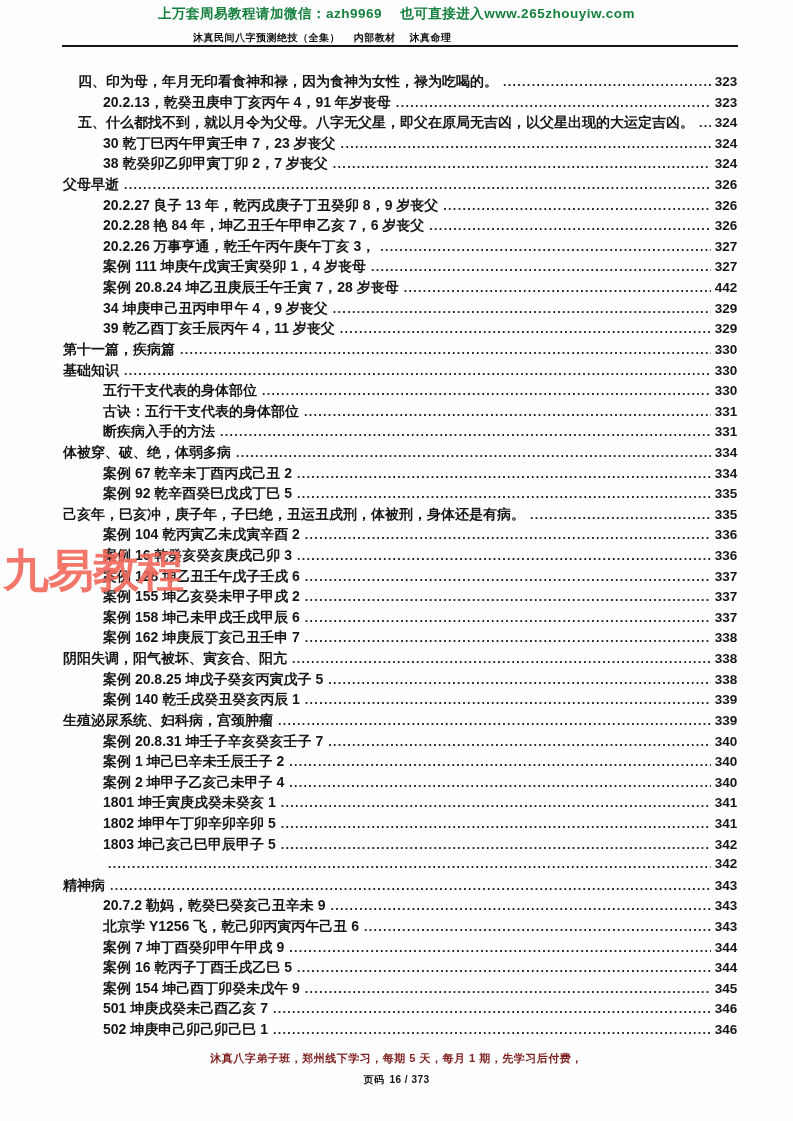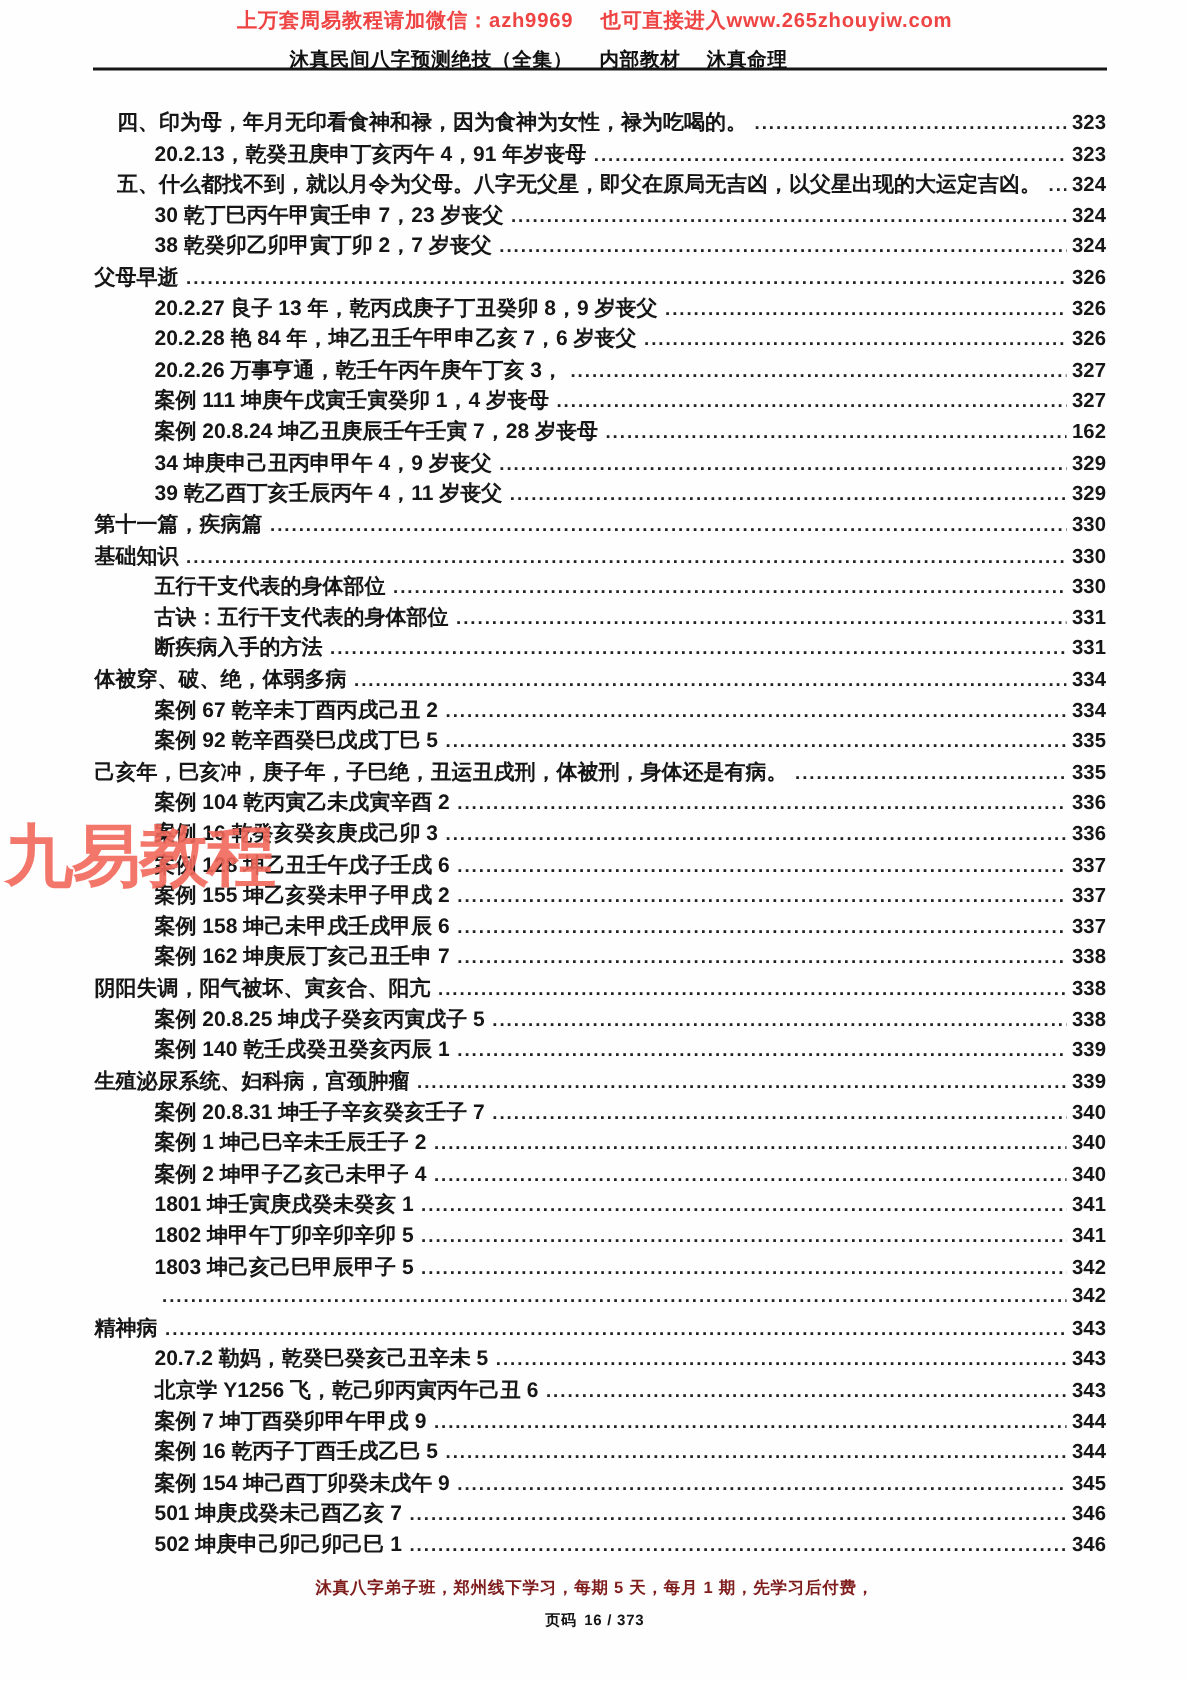--- a/index.html
+++ b/index.html
@@ -15,21 +15,21 @@
   
   .promo {
     position: absolute; top: 5px; left: 0; right: 0;
     text-align: center;
     font-size: 13.5px; font-weight: 600;
     color: #c03427;
     letter-spacing: 0.5px;
   }
   .doc-title {
     position: absolute; top: 31px; left: 193px;
-    font-size: 13px; font-weight: 800;
+    font-size: 10px; font-weight: 800;
     color: #111;
     letter-spacing: 0.5px;
     white-space: nowrap;
   }
   .header-rule {
     position: absolute; top: 45px; left: 62px; right: 55px;
     border-top: 2px solid #161616;
   }
 
   
@@ -100,21 +100,21 @@
     font-size: 10px; font-weight: 700; color: #141414;
     letter-spacing: 0.5px;
   }
   .footer-line2 .pv { font-weight: 800; margin-left: 5px; }
 </style>
 </head>
 <body>
 
 <div class="page">
 
-  <div class="promo" style="color: #ef4444;">上万套周易教程请加微信：azh9969　 也可直接进入www.265zhouyiw.com</div>
+  <div class="promo" style="color: #15803d;">上万套周易教程请加微信：azh9969　 也可直接进入www.265zhouyiw.com</div>
 
   <div class="doc-title">沐真民间八字预测绝技（全集）　 内部教材　 沐真命理</div>
 
   <div class="header-rule"></div>
 
   <div class="toc">
       <div class="toc-row lv1">
       <span class="toc-text">四、印为母，年月无印看食神和禄，因为食神为女性，禄为吃喝的。</span>
       <span class="toc-dots"></span>
       <span class="toc-page">323</span>
@@ -160,21 +160,21 @@
       <span class="toc-page">327</span>
     </div>
       <div class="toc-row lv2">
       <span class="toc-text">案例 111 坤庚午戊寅壬寅癸卯 1，4 岁丧母</span>
       <span class="toc-dots"></span>
       <span class="toc-page">327</span>
     </div>
       <div class="toc-row lv2">
       <span class="toc-text">案例 20.8.24 坤乙丑庚辰壬午壬寅 7，28 岁丧母</span>
       <span class="toc-dots"></span>
-      <span class="toc-page">162</span>
+      <span class="toc-page">442</span>
     </div>
       <div class="toc-row lv2">
       <span class="toc-text">34 坤庚申己丑丙申甲午 4，9 岁丧父</span>
       <span class="toc-dots"></span>
       <span class="toc-page">329</span>
     </div>
       <div class="toc-row lv2">
       <span class="toc-text">39 乾乙酉丁亥壬辰丙午 4，11 岁丧父</span>
       <span class="toc-dots"></span>
       <span class="toc-page">329</span>
@@ -307,21 +307,21 @@
       <div class="toc-row lv2">
       <span class="toc-dots"></span>
       <span class="toc-page">342</span>
     </div>
       <div class="toc-row lv0">
       <span class="toc-text">精神病</span>
       <span class="toc-dots"></span>
       <span class="toc-page">343</span>
     </div>
       <div class="toc-row lv2">
-      <span class="toc-text">20.7.2 勒妈，乾癸巳癸亥己丑辛未 5</span>
+      <span class="toc-text">20.7.2 勒妈，乾癸巳癸亥己丑辛未 9</span>
       <span class="toc-dots"></span>
       <span class="toc-page">343</span>
     </div>
       <div class="toc-row lv2">
       <span class="toc-text">北京学 Y1256 飞，乾己卯丙寅丙午己丑 6</span>
       <span class="toc-dots"></span>
       <span class="toc-page">343</span>
     </div>
       <div class="toc-row lv2">
       <span class="toc-text">案例 7 坤丁酉癸卯甲午甲戌 9</span>

